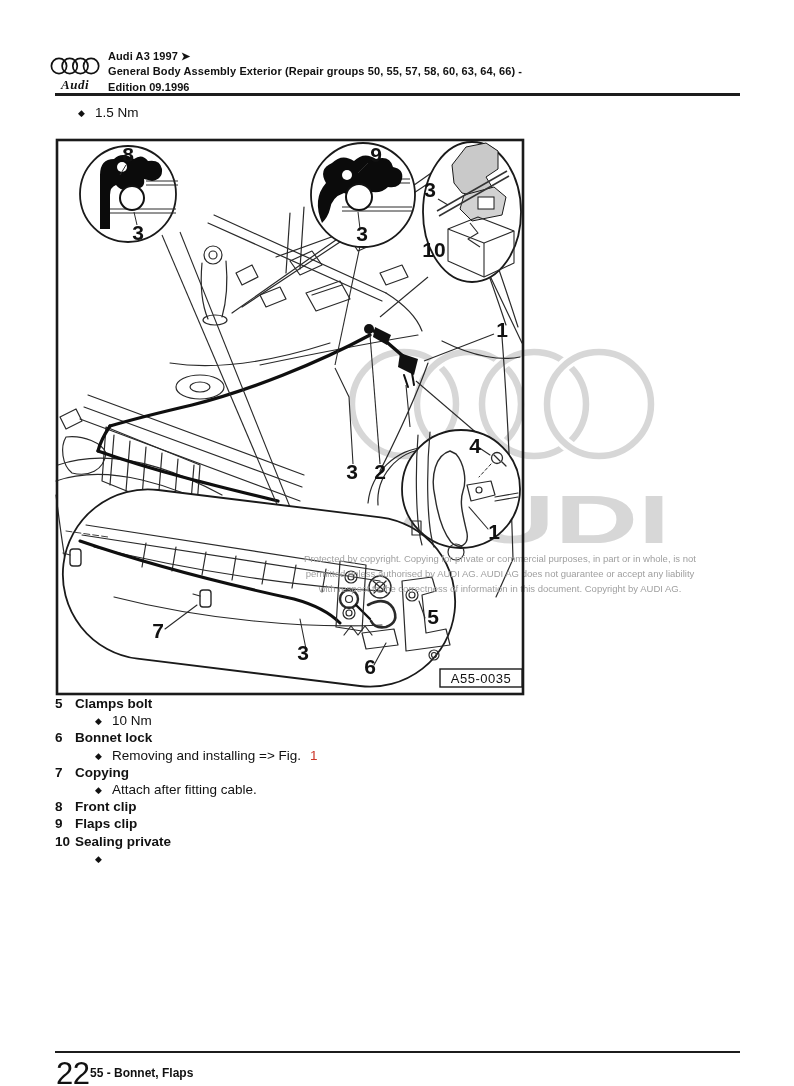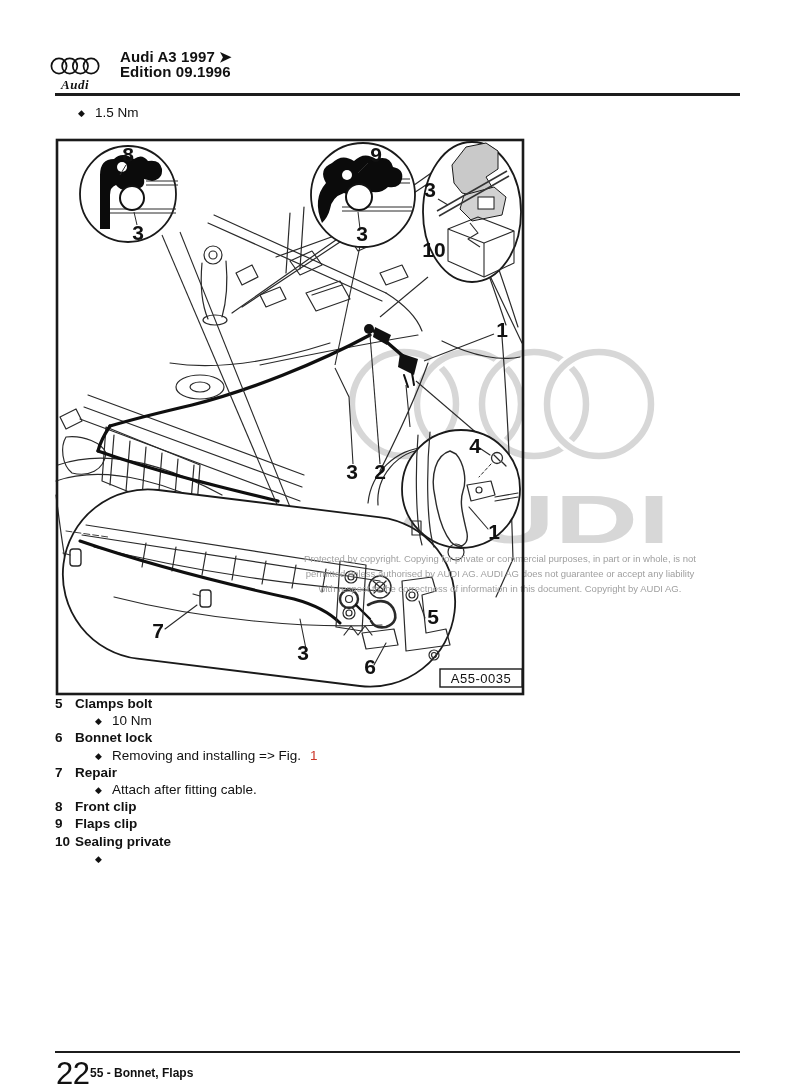--- a/index.html
+++ b/index.html
@@ -1,20 +1,20 @@
 <!DOCTYPE html>
 <html><head>
 <meta charset="utf-8">
 <style>
   html,body{margin:0;padding:0;background:#fff;}
   body{font-family:"Liberation Sans", sans-serif; color:#111;}
   .page{position:relative;width:794px;height:1086px;background:#fff;overflow:hidden;}
   .abs{position:absolute;}
   
-  .hdr-text{position:absolute;left:120px;top:49px;font-size:15px;font-weight:bold;line-height:15.4px;letter-spacing:.1px;}
+  .hdr-text{position:absolute;left:108px;top:49px;font-size:11px;font-weight:bold;line-height:15.4px;letter-spacing:.1px;}
   .hrule{position:absolute;left:55px;top:93px;width:685px;height:3px;background:#1c1c1c;}
   .topnote{position:absolute;left:78px;top:105px;font-size:13.5px;display:flex;align-items:center;}
   .dia{font-size:9px;display:inline-block;width:17px;color:#111;}
   
   .legend{position:absolute;left:55px;top:695px;width:690px;font-size:13.5px;}
   .li{display:flex;height:17.2px;line-height:17.2px;}
   .num{width:20px;font-weight:bold;}
   .lab{font-weight:bold;}
   .ln{display:flex;height:17.2px;line-height:17.2px;padding-left:40px;}
   .nt{}
@@ -39,20 +39,21 @@
       <g fill="none" stroke="#111" stroke-width="1.7">
         <circle cx="11" cy="13" r="7.6"></circle>
         <circle cx="21.7" cy="13" r="7.6"></circle>
         <circle cx="32.4" cy="13" r="7.6"></circle>
         <circle cx="43.1" cy="13" r="7.6"></circle>
       </g>
       <text x="27" y="36" text-anchor="middle" style="font-family:'Liberation Serif',serif;font-style:italic;font-weight:bold;font-size:13px;fill:#111;letter-spacing:.5px;">Audi</text>
     </svg>
     <div class="hdr-text">
       <div>Audi A3 1997 ➤</div>
+      <div>General Body Assembly Exterior (Repair groups 50, 55, 57, 58, 60, 63, 64, 66) -</div>
       <div>Edition 09.1996</div>
     </div>
     <div class="hrule"></div>
   </div>
 
   <div class="topnote">
     <span class="dia">◆</span>
     <span>1.5 Nm</span>
   </div>
 
@@ -307,21 +308,21 @@
       <span class="num">6</span>
       <span class="lab">Bonnet lock</span>
     </div>
     <div class="ln">
       <span class="dia">◆</span>
       <span class="nt">Removing and installing =&gt; Fig.</span>
       <span class="ref" style="color:#cc3528;">1</span>
     </div>
     <div class="li">
       <span class="num">7</span>
-      <span class="lab">Repair</span>
+      <span class="lab">Copying</span>
     </div>
     <div class="ln">
       <span class="dia">◆</span>
       <span class="nt">Attach after fitting cable.</span>
     </div>
     <div class="li">
       <span class="num">8</span>
       <span class="lab">Front clip</span>
     </div>
     <div class="li">

